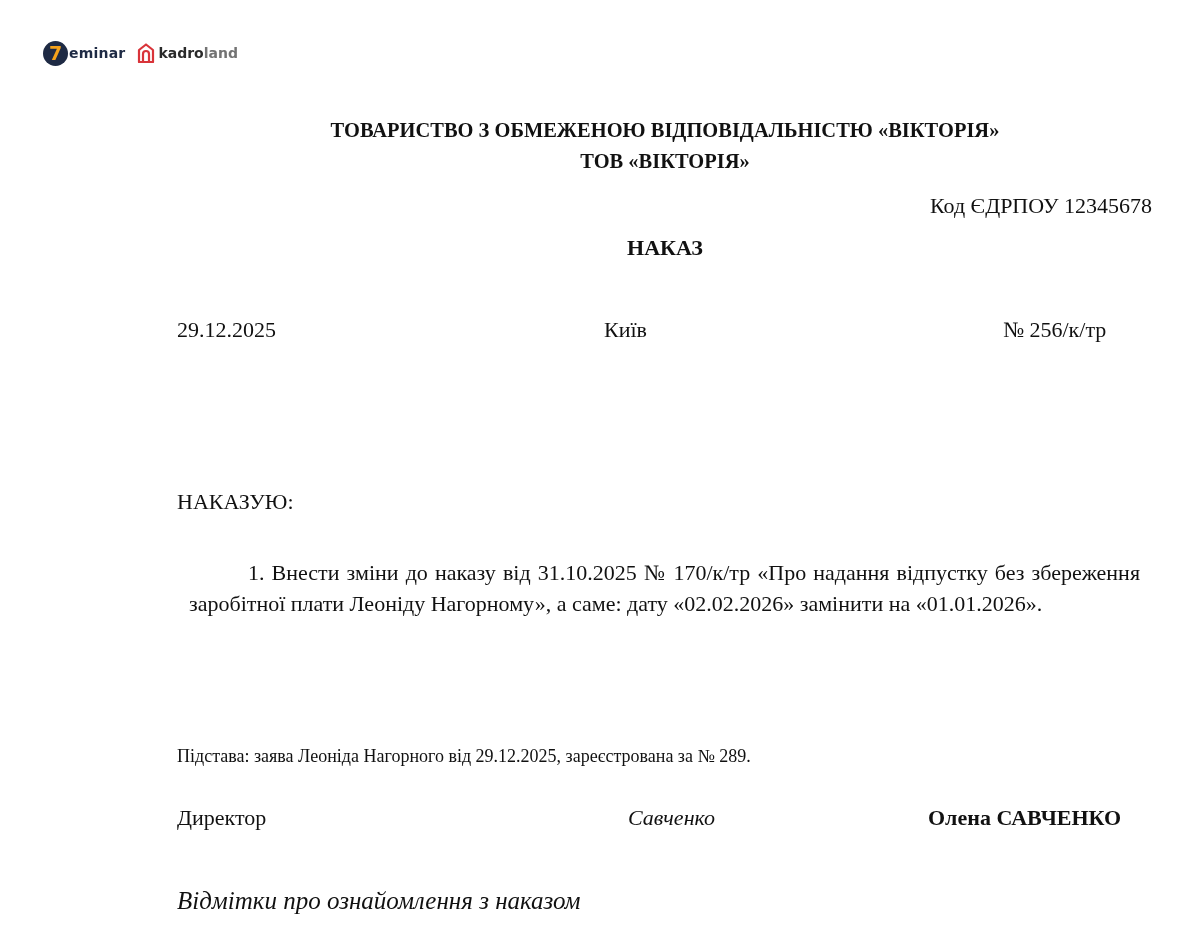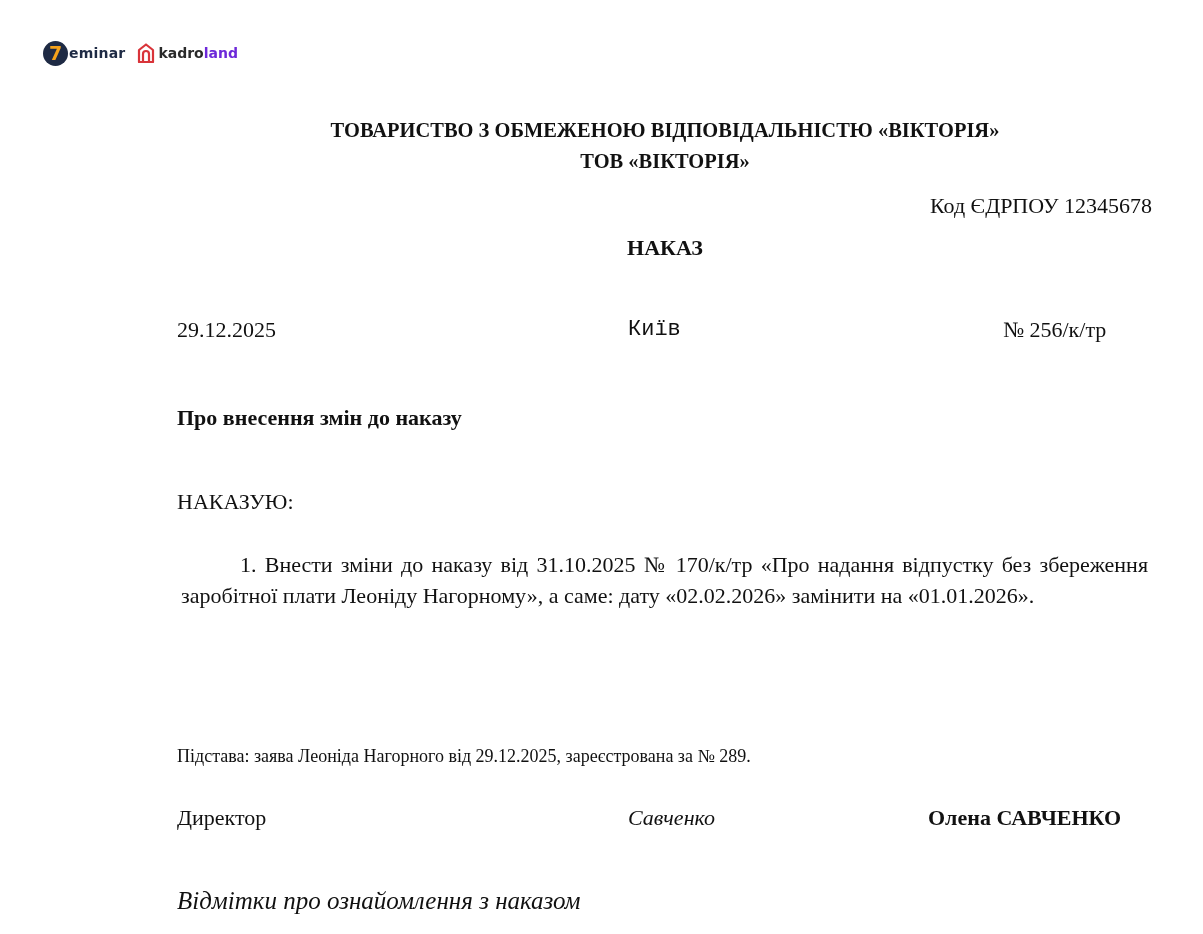--- a/index.html
+++ b/index.html
@@ -16,38 +16,38 @@
     font-size: 19px; line-height: 25px; text-align: center;
   }
   .seminar-text {
     font-family: "DejaVu Sans", sans-serif; font-weight: bold; font-size: 14px;
     color: #1e2a44; margin-left: 1px; letter-spacing: 0.2px; text-align: right;
   }
   .kadroland { display: flex; align-items: center; margin-left: 12px; }
   .kadro-icon { width: 18px; height: 20px; }
   .kadro-text { font-family: "DejaVu Sans", sans-serif; font-size: 14px; margin-left: 3px; font-weight: bold; }
   .kadro-a { color: #2a2a2a; }
-  .kadro-b { color: #6d28d9; }
+  .kadro-b { color: #737373; }
 
   .abs { position: absolute; white-space: nowrap; }
   .title1 { left: 0; width: 1330px; top: 117px; text-align: center; font-weight: bold; font-size: 22px; transform: scaleX(0.93); transform-origin: 665px 0; }
   .title2 { left: 0; width: 1330px; top: 148px; text-align: center; font-weight: bold; font-size: 22px; transform: scaleX(0.93); transform-origin: 665px 0; }
   .edrpou { right: 51px; top: 193px; font-size: 22px; }
   .nakaz { left: 0; width: 1330px; top: 235px; text-align: center; font-weight: bold; font-size: 22px; }
   .row { font-size: 22px; top: 317px; }
   .date { left: 177px; }
-  .city { left: 628px; font-family: Liberation Mono, monospace; }
+  .city { left: 604px; }
   .num { left: 1003px; }
   .subject { left: 177px; font-weight: bold; font-size: 22px; line-height: 30px; top: 403px; }
   .order-verb { left: 177px; top: 489px; font-size: 22px; }
   .body-text {
     position: absolute; left: 177px; width: 975px; top: 545px;
     font-size: 22px; line-height: 31px; text-align: justify;
   }
-  .body-text p { margin: 4px; text-indent: 59px; }
+  .body-text p { margin: 12px; text-indent: 59px; }
   .basis { left: 177px; top: 746px; font-size: 18px; }
   .sig { top: 805px; font-size: 22px; }
   .sig-role { left: 177px; }
   .sig-sign { left: 628px; font-style: italic; }
   .sig-name { left: 928px; font-weight: bold; }
   .ack { left: 177px; top: 887px; font-size: 25px; font-style: italic; }
 </style>
 </head>
 <body>
 
@@ -68,21 +68,20 @@
 <div class="abs title1">ТОВАРИСТВО З ОБМЕЖЕНОЮ ВІДПОВІДАЛЬНІСТЮ «ВІКТОРІЯ»</div>
 <div class="abs title2">ТОВ «ВІКТОРІЯ»</div>
 <div class="abs edrpou">Код ЄДРПОУ 12345678</div>
 <div class="abs nakaz">НАКАЗ</div>
 
 <div class="abs row date">29.12.2025</div>
 <div class="abs row city">Київ</div>
 <div class="abs row num">№ 256/к/тр</div>
 
 <div class="abs subject">
-  <div>Про внесення змін до наказу</div>
 </div>
 
 <div class="abs order-verb">НАКАЗУЮ:</div>
 
 <div class="body-text">
   <p>1. Внести зміни до наказу від 31.10.2025 № 170/к/тр «Про надання відпустку без збереження заробітної плати Леоніду Нагорному», а саме: дату «02.02.2026» замінити на «01.01.2026».</p>
 </div>
 
 <div class="abs basis">Підстава: заява Леоніда Нагорного від 29.12.2025, зареєстрована за № 289.</div>
 

